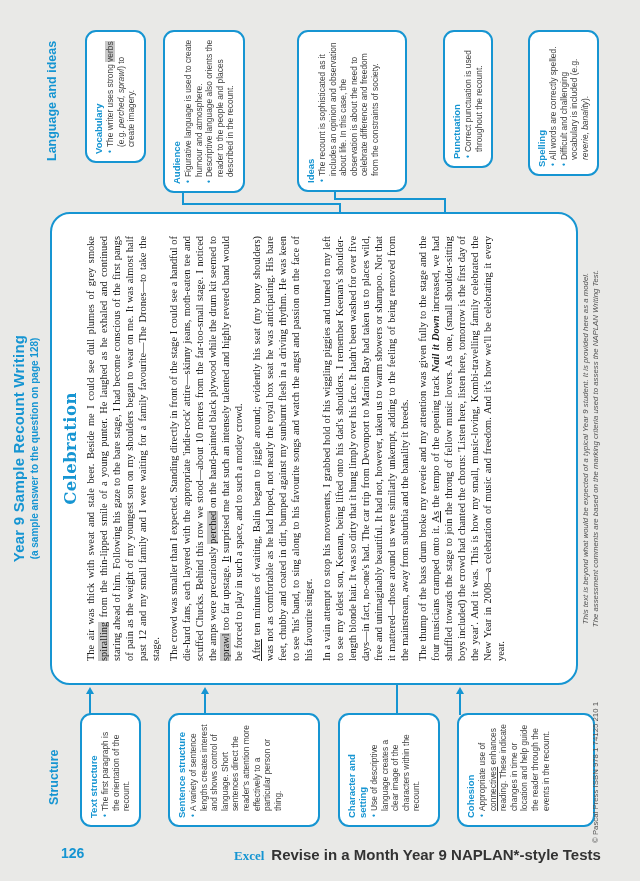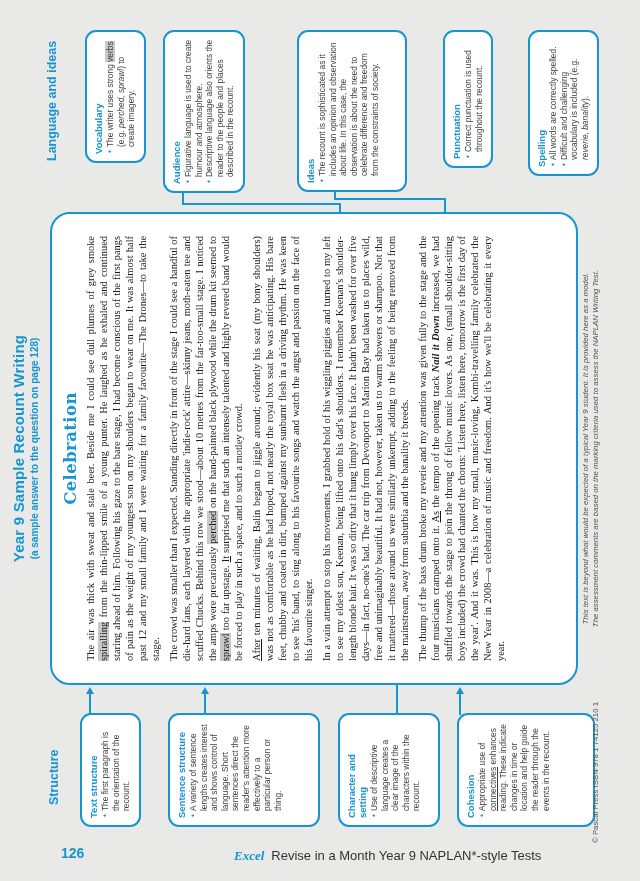--- a/index.html
+++ b/index.html
@@ -81,22 +81,22 @@
   .cline{position:absolute;background:var(--accent);}
   .h{height:2px;}
   .v{width:2px;}
   .arr{position:absolute;width:0;height:0;}
   .arr-right{border-left:7px solid var(--accent);border-top:4px solid transparent;border-bottom:4px solid transparent;}
   .arr-left{border-right:7px solid var(--accent);border-top:4px solid transparent;border-bottom:4px solid transparent;}
 
   
   .page-number{position:absolute;left:24px;top:845px;font-size:14px;font-weight:bold;color:var(--accent);margin-left:37px;}
   .footer-center{position:absolute;left:234px;top:846px;white-space:nowrap;}
-  .footer-logo{font-family:"Liberation Serif",serif;font-style:italic;font-weight:bold;font-size:13px;color:var(--accent);margin-right:7px;}
-  .footer-title{font-size:13px;font-weight:normal;color:#333;}
+  .footer-logo{font-family:"Liberation Serif",serif;font-weight:bold;font-size:13px;color:var(--accent);margin-right:7px;}
+  .footer-title{font-size:15px;font-weight:bold;color:#333;}
 </style>
 </head>
 <body>
 
 <div class="page">
   <div class="landscape">
 
     <div class="page-header">
       <div class="page-title">Year 9 Sample Recount Writing</div>
       <div class="page-subtitle">(a sample answer to the question on page 128)</div>

